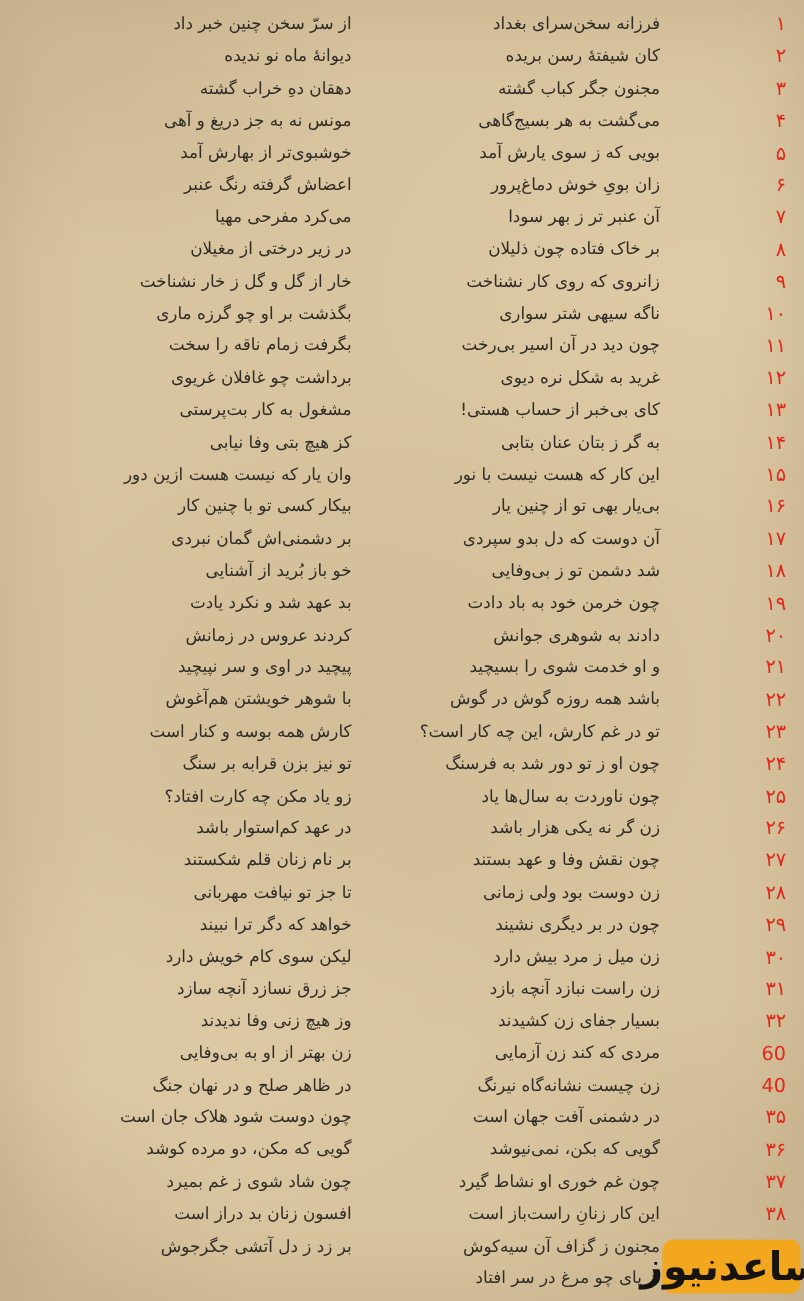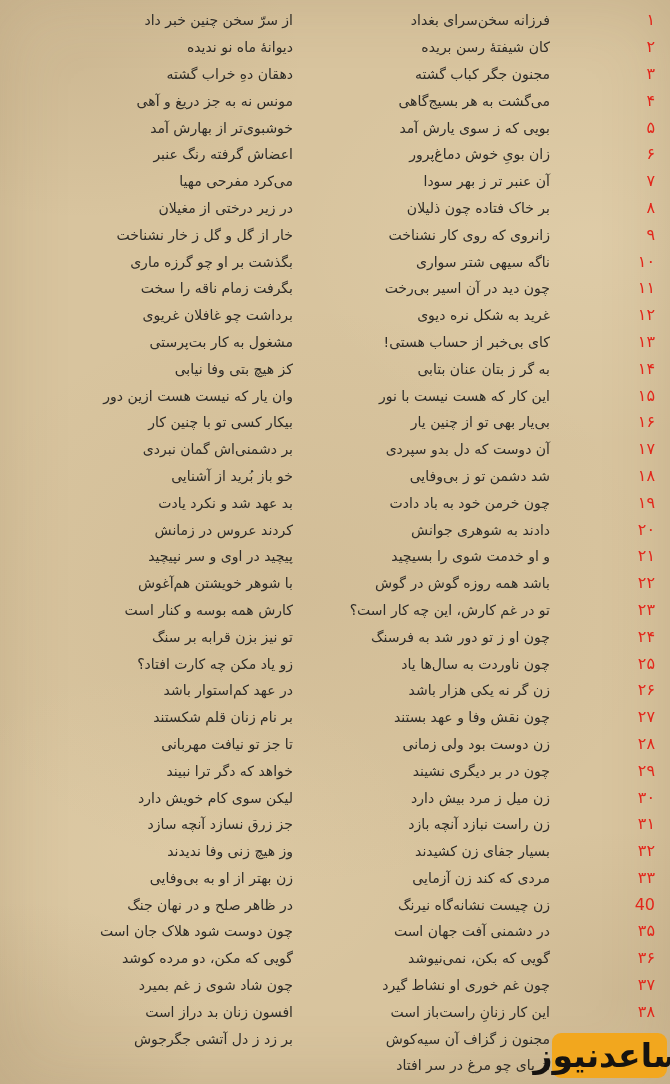--- a/index.html
+++ b/index.html
@@ -220,21 +220,21 @@
         <span class="num">۳۱</span>
         <span class="hemi">زن راست نبازد آنچه بازد</span>
         <span class="hemi">جز زرق نسازد آنچه سازد</span>
       </div>
       <div class="row">
         <span class="num">۳۲</span>
         <span class="hemi">بسیار جفای زن کشیدند</span>
         <span class="hemi">وز هیچ زنی وفا ندیدند</span>
       </div>
       <div class="row">
-        <span class="num">۳۳</span>
+        <span class="num">60</span>
         <span class="hemi">مردی که کند زن آزمایی</span>
         <span class="hemi">زن بهتر از او به بی‌وفایی</span>
       </div>
       <div class="row">
         <span class="num">40</span>
         <span class="hemi">زن چیست نشانه‌گاه نیرنگ</span>
         <span class="hemi">در ظاهر صلح و در نهان جنگ</span>
       </div>
       <div class="row">
         <span class="num">۳۵</span>

